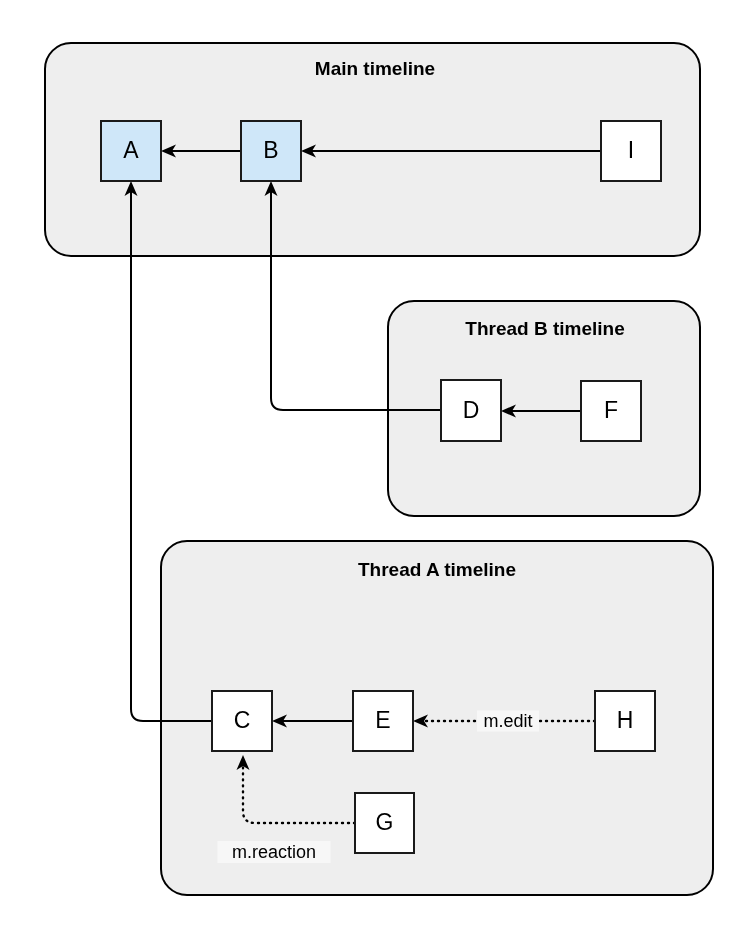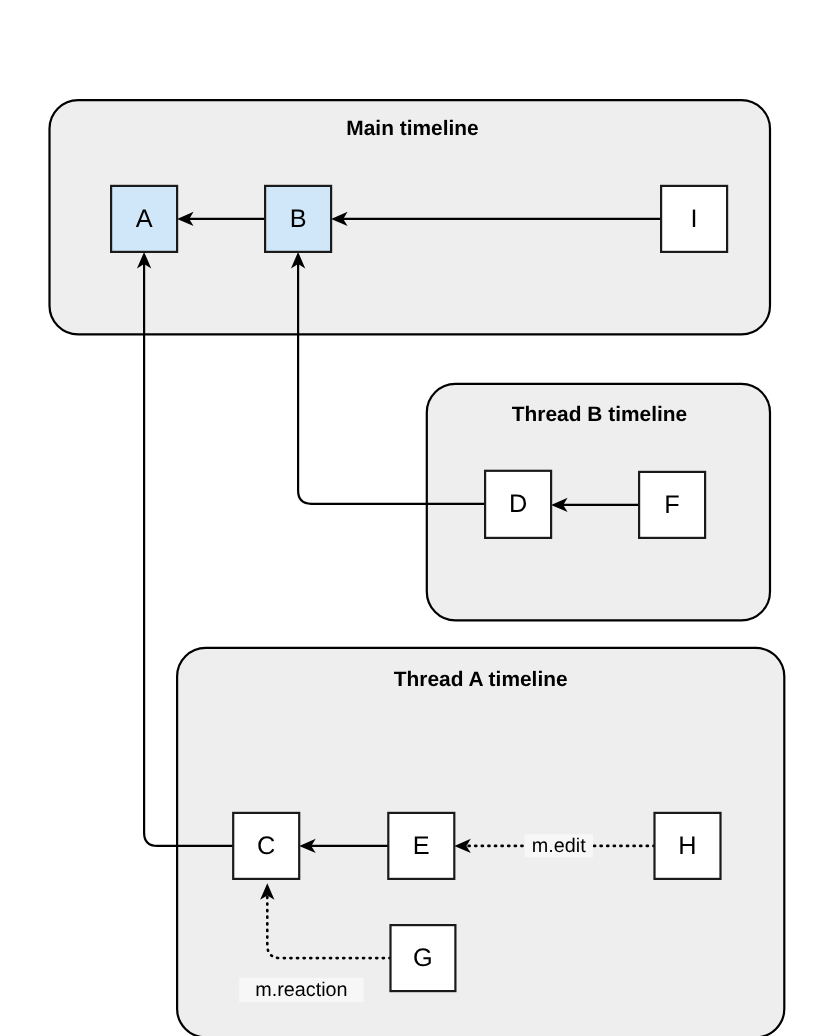--- a/index.html
+++ b/index.html
@@ -11,21 +11,20 @@
   body {
     width: 756px;
     height: 942px;
     font-family: "Liberation Sans", sans-serif;
     overflow: hidden;
   }
   #diagram-root {
     position: relative;
     width: 756px;
     height: 778px;
-    margin-top: 48px;
   }
   svg.diagram {
     display: block;
     width: 756px;
     height: 942px;
   }
   .container-shape {
     fill: #eeeeee;
     stroke: #000000;
     stroke-width: 2;

